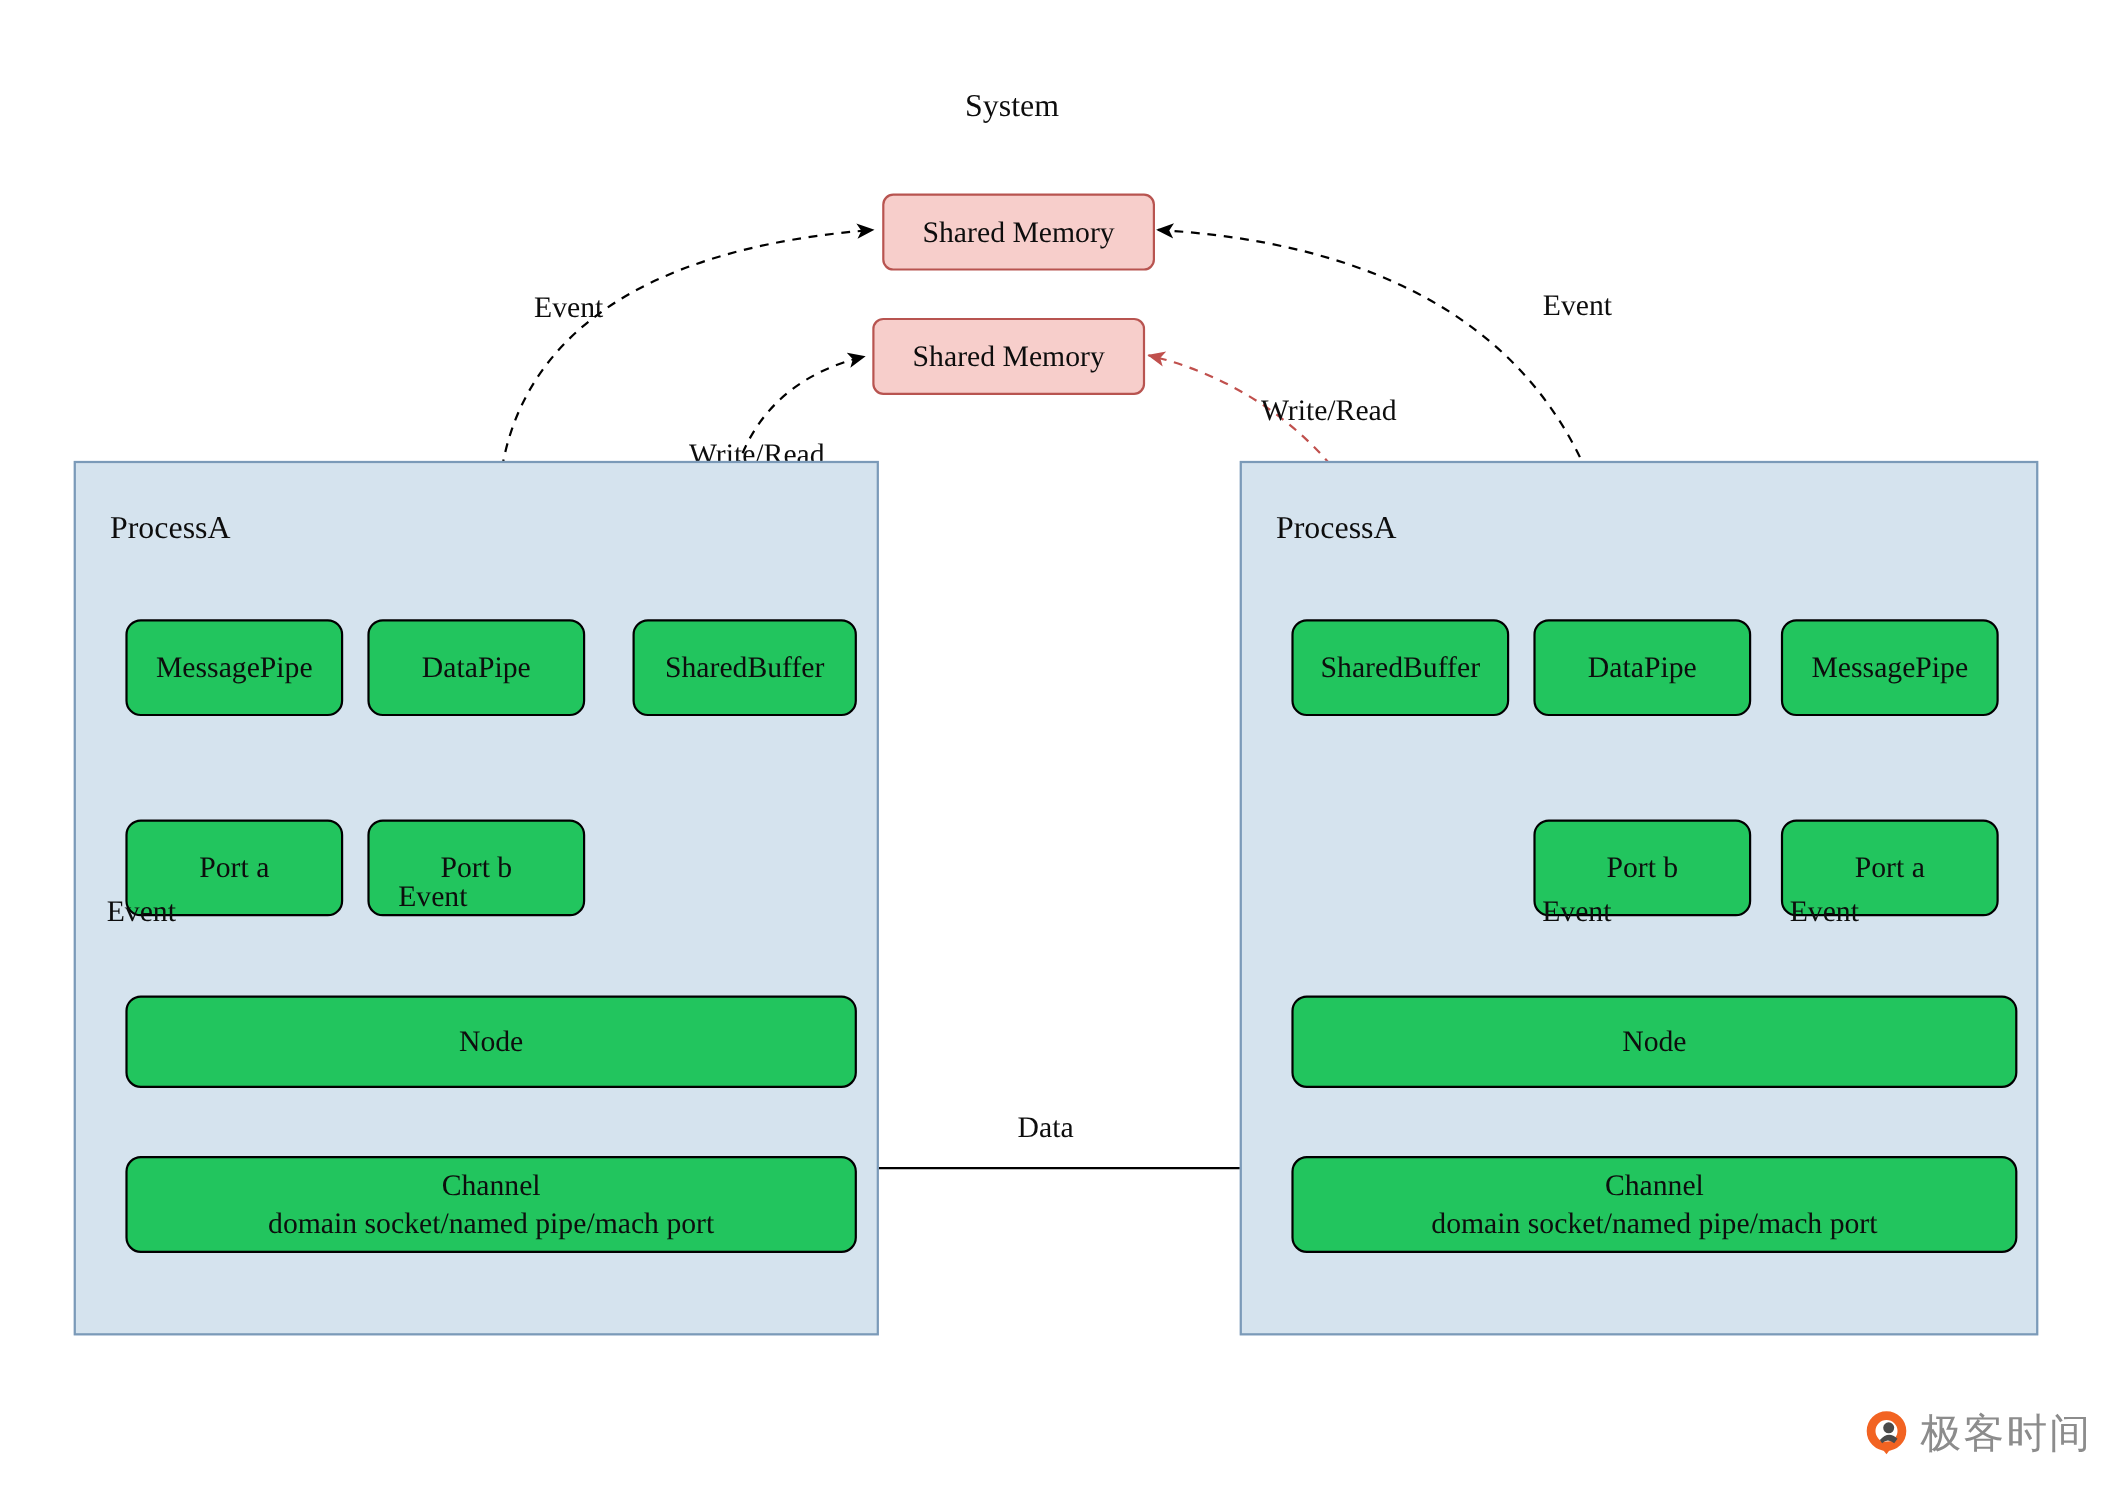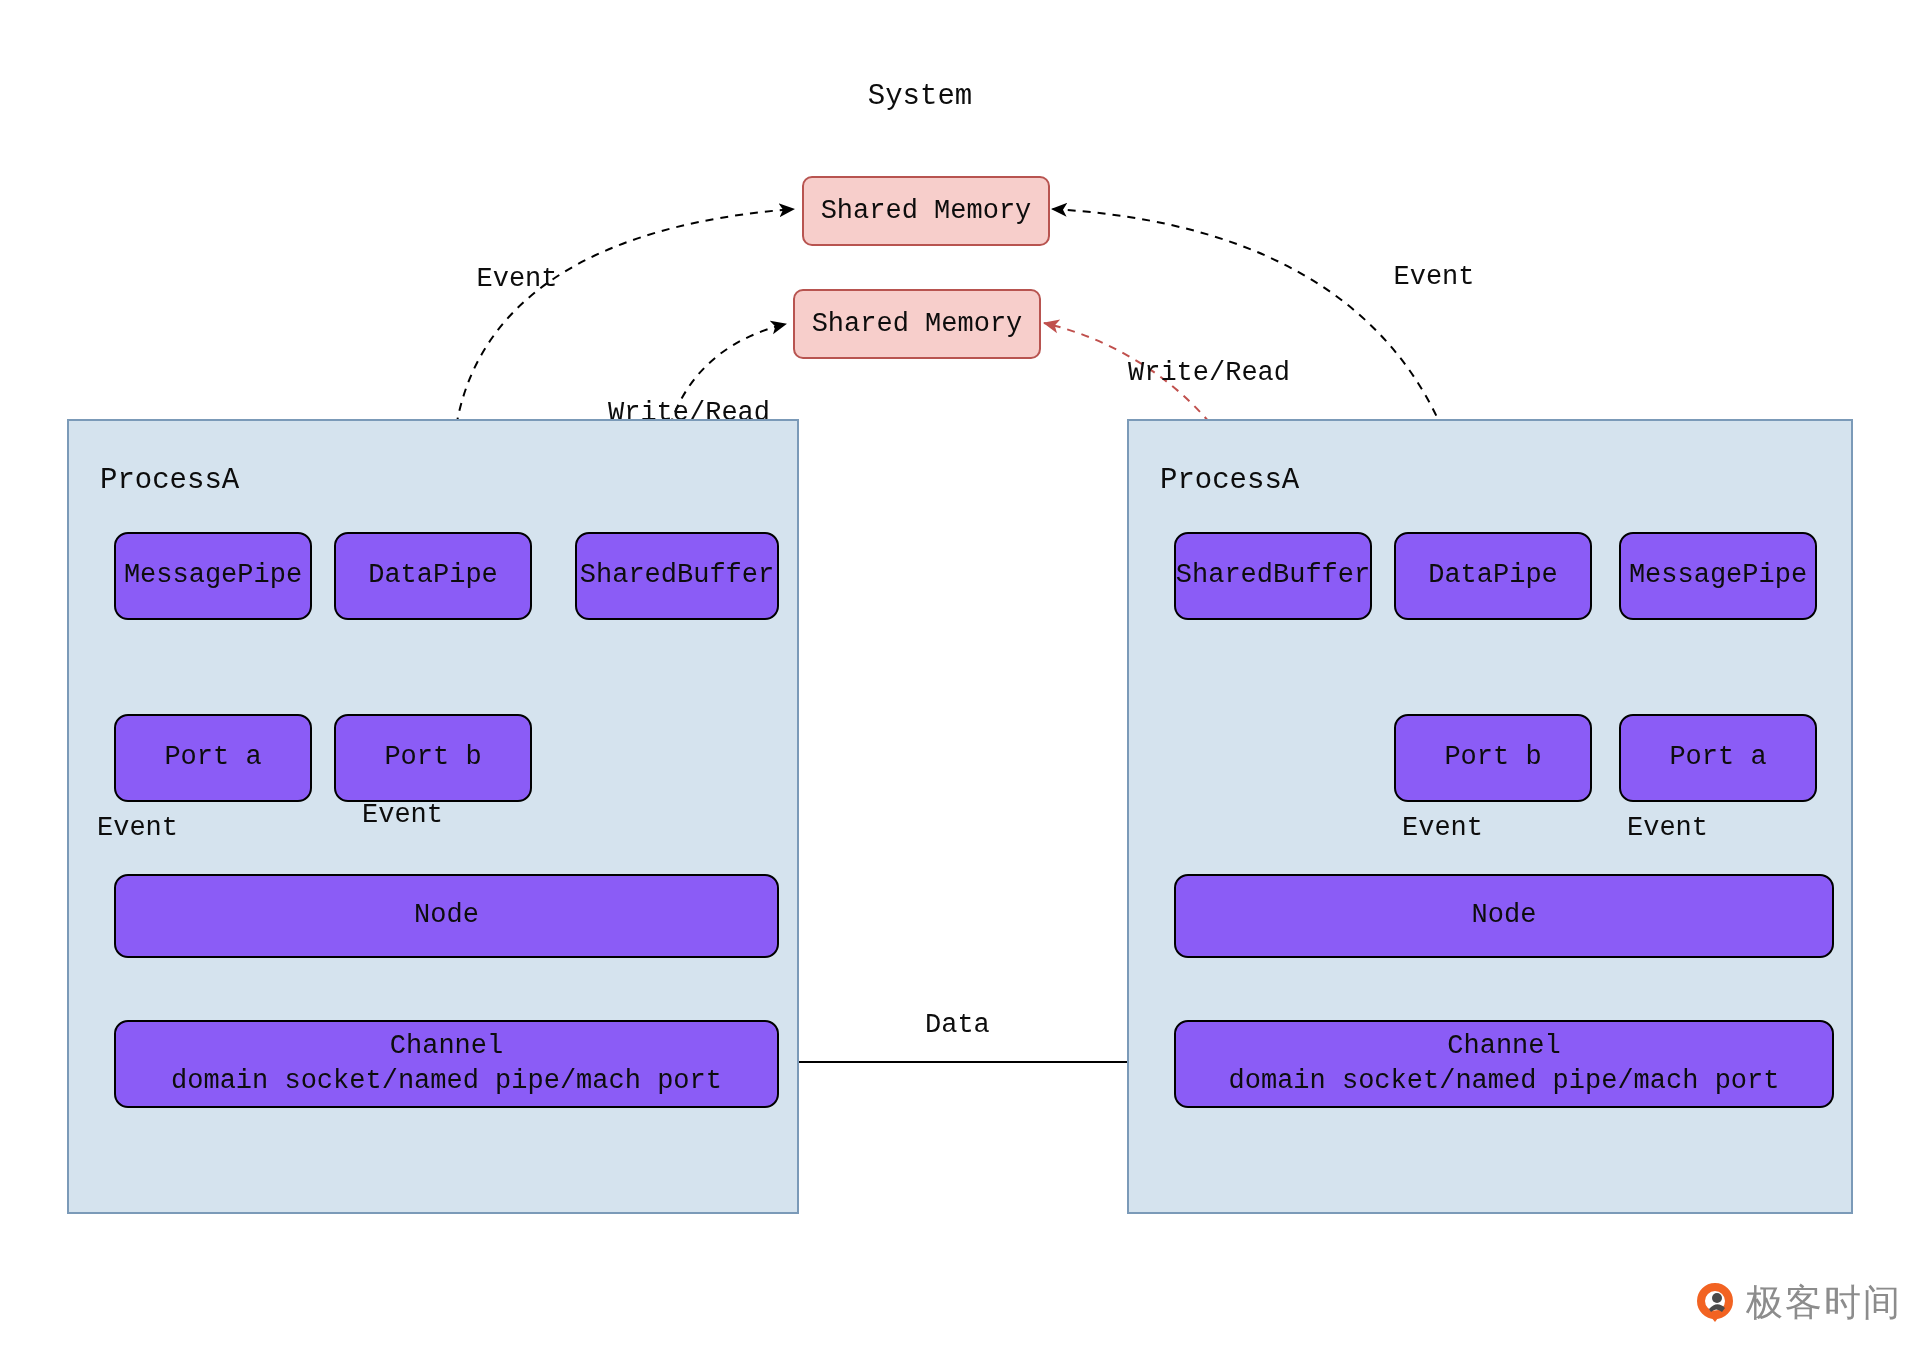--- a/index.html
+++ b/index.html
@@ -8,44 +8,44 @@
     --memory-fill:#f7cecb;
     --memory-border:#b85450;
     --arrow-black:#000000;
     --arrow-red:#c0504d;
     --logo-orange:#f26322;
     --logo-text:#8c8c8c;
   }
   html,body{margin:0;padding:0;background:#ffffff;}
   #canvas{
     position:relative;width:1920px;height:1360px;background:#ffffff;overflow:hidden;
-    font-family:Liberation Mono, monospace;color:#0d0d0d;
+    font-family:Liberation Serif, serif;color:#0d0d0d;
   }
   .abs{position:absolute;}
   .lbl{font-size:27px;white-space:nowrap;}
   .title-lbl{font-size:29px;}
   .memory-box{
     background:var(--memory-fill);
     border:2px solid var(--memory-border);
     border-radius:10px;
     display:flex;align-items:center;justify-content:center;
     font-size:27px;
   }
   .process-box{
     background:var(--process-fill);
     border:2px solid var(--process-border);
     box-sizing:border-box;
   }
   .white-box{
-    background:#8b5cf6;
+    background:#22c55e;
     border:2px solid #000000;
     border-radius:14px;
     box-sizing:border-box;
     display:flex;flex-direction:column;align-items:center;justify-content:center;
-    font-size:27px;text-align:center;line-height:1.3;
+    font-size:27px;text-align:center;line-height:1.3;margin-top:31px;
   }
   #edge-layer{position:absolute;left:0;top:0;pointer-events:none;}
   .edge{fill:none;stroke:var(--arrow-black);stroke-width:2;}
   .edge.dashed{stroke-dasharray:8 7;}
   .edge.red{stroke:var(--arrow-red);}
   #marker-black path{fill:var(--arrow-black);}
   #marker-red path{fill:var(--arrow-red);}
   .logo{display:flex;align-items:center;gap:8px;}
   .logo-text{font-size:37px;color:var(--logo-text);letter-spacing:2px;white-space:nowrap;}
 </style>

